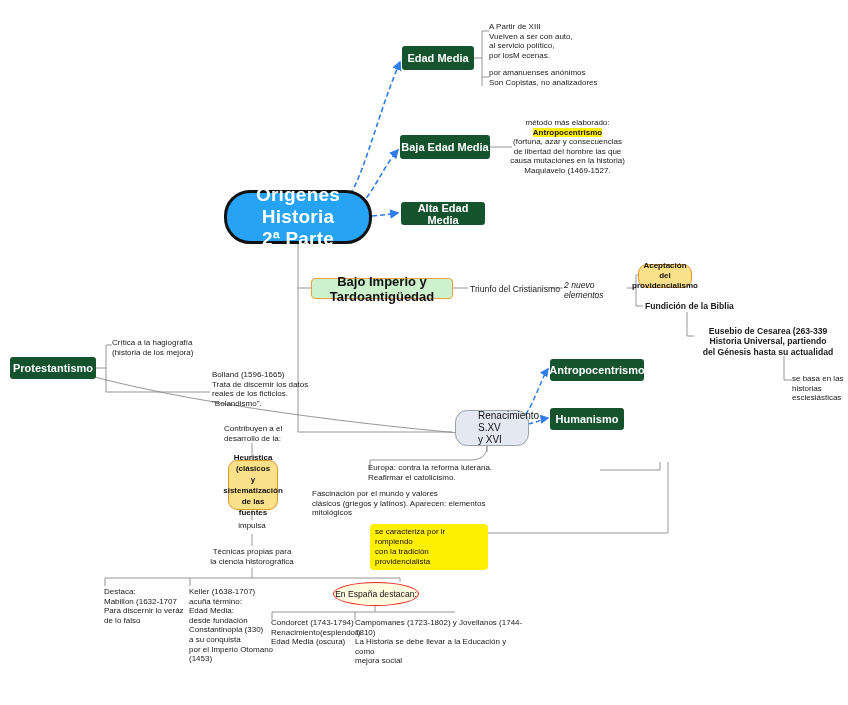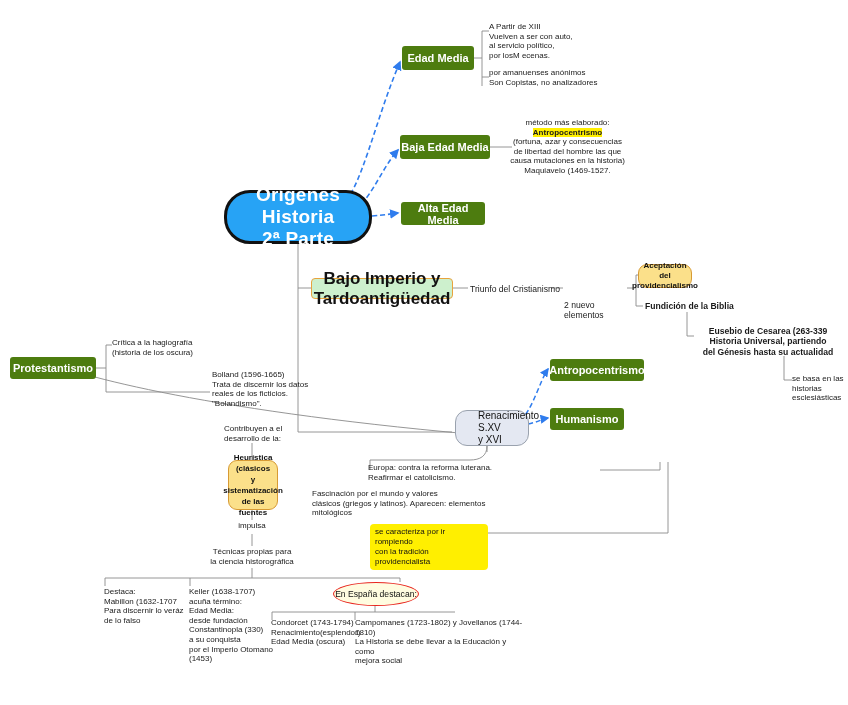--- a/index.html
+++ b/index.html
@@ -23,38 +23,38 @@
     font-weight:bold;
     font-size:19px;
     line-height:22px;
     text-align:center;
     display:flex;flex-direction:column;align-items:center;justify-content:center;
     letter-spacing:.2px;
   }
 
   
   .bluebox{
-    background:#4d7c0f;
+    background:#14532d;
     color:#ffffff;
     font-weight:bold;
     font-size:11px;
     border-radius:3px;
     display:flex;align-items:center;justify-content:center;
     text-align:center;
     padding:0 0;
   }
 
   
   .greenbox{
     background:#cdf0cd;
     border:1.4px solid #e8a33d;
     border-radius:4px;
     color:#111111;
     font-weight:bold;
-    font-size:17px;
+    font-size:13px;
     display:flex;align-items:center;justify-content:center;
     text-align:center;
     padding:0 8px;
   }
 
   
   .yellowbox{
     background:#fbe08a;
     border:1.4px solid #d79a34;
     border-radius:9px;
@@ -210,40 +210,40 @@
 por losM ecenas.</div>
 
   <div class="txt c" style="left:505px;top:118px;width:125px;"><span>método más elaborado:</span><br><span class="hl">Antropocentrismo</span><br><span>(fortuna, azar y consecuencias
 de libertad del hombre las que
 causa mutaciones en la historia)
 Maquiavelo (1469-1527.</span></div>
 
   <div class="node greenbox" style="left:311px;top:278px;width:142px;height:21px;">Bajo Imperio y Tardoantigüedad</div>
 
   <div class="txt txt9" style="left:470px;top:284px;width:90px;">Triunfo del Cristianismo</div>
-  <div class="txt txt9" style="left:564px;top:300px;width:70px;">2 nuevo elementos</div>
+  <div class="txt txt9" style="left:564px;top:280px;width:70px;font-style:italic;">2 nuevo elementos</div>
 
   <div class="node yellowbox" style="left:638px;top:264px;width:54px;height:24px;">
     <span>Aceptación del</span>
     <span>providencialismo</span>
   </div>
 
   <div class="txt txt9 b" style="left:645px;top:301px;width:110px;">Fundición de la Biblia</div>
 
   <div class="txt txt9 b c" style="left:692px;top:326px;width:152px;">Eusebio de Cesarea (263-339
 Historia Universal, partiendo
 del Génesis hasta su actualidad</div>
 
   <div class="txt" style="left:792px;top:374px;width:70px;">se basa en las
 historias esclesiásticas</div>
 
   <div class="node bluebox" style="left:10px;top:357px;width:86px;height:22px;">Protestantismo</div>
 
   <div class="txt" style="left:112px;top:338px;width:150px;">Crítica a la hagiografía
-(historia de los oscura)</div>
+(historia de los mejora)</div>
 
   <div class="txt" style="left:212px;top:370px;width:155px;">Bolland (1596-1665)
 Trata de discernir los datos
 reales de los ficticios.
 "Bolandismo".</div>
 
   <div class="node greybox" style="left:455px;top:410px;width:74px;height:36px;">
     <span>Renacimiento</span>
     <span>S.XV y XVI</span>
   </div>

